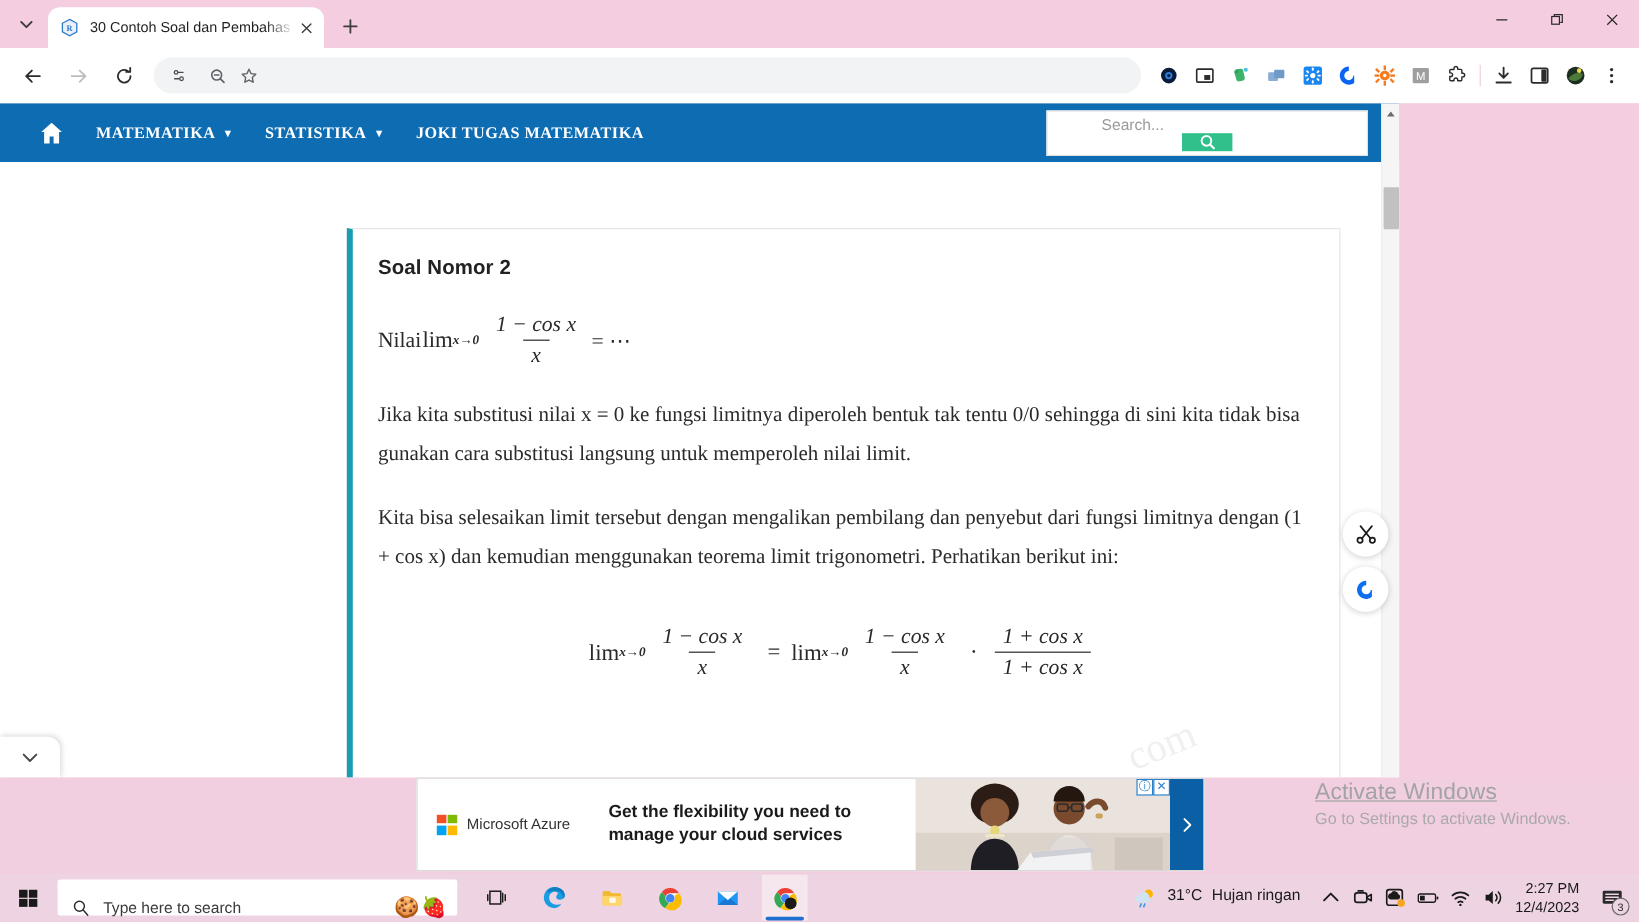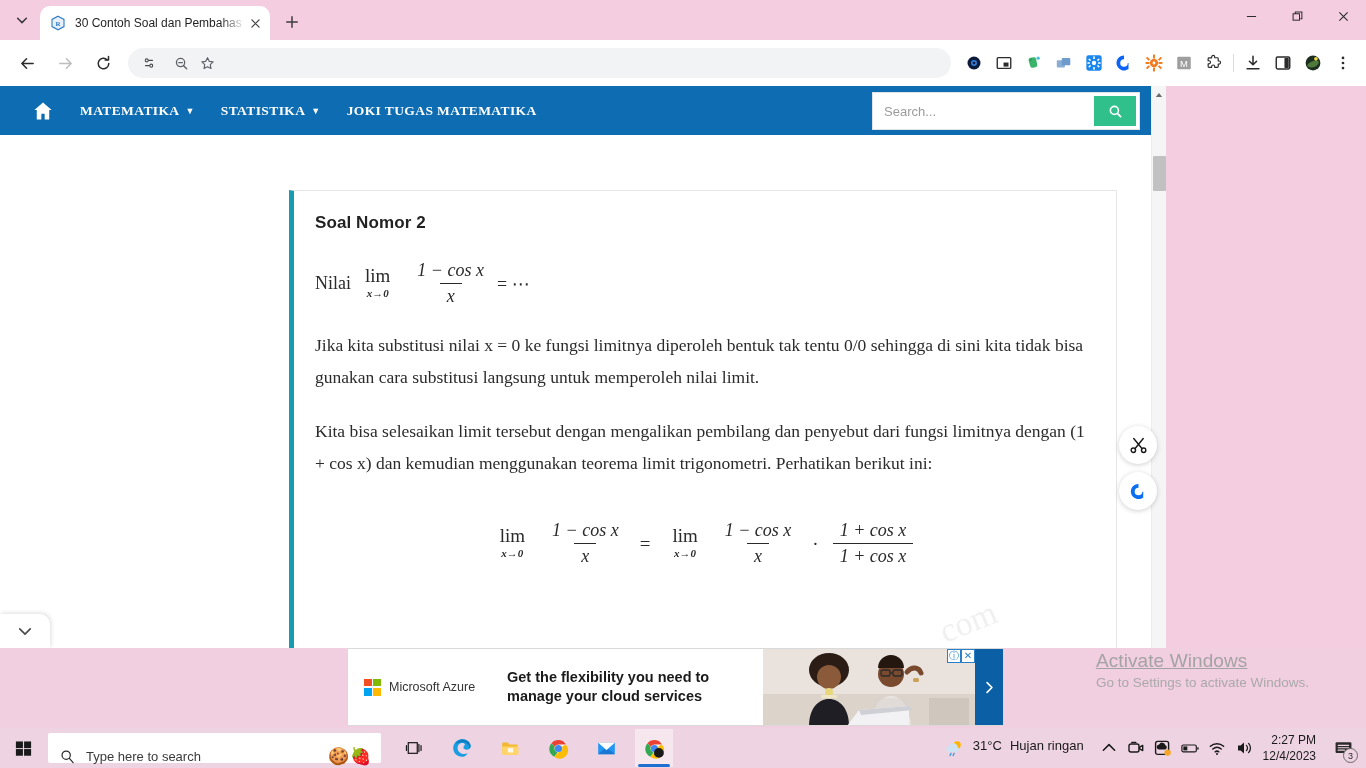--- a/index.html
+++ b/index.html
@@ -62,21 +62,21 @@
   .site-nav { height:49px; background:#0d6cb2; display:flex; align-items:center; padding-left:28px; }
   .site-home { width:30px; height:26px; display:flex; align-items:center; justify-content:center; cursor:pointer; margin-right:22px; }
   .site-home svg { width:22px; height:22px; }
   .site-link {
     color:#fff; font-family:"Liberation Serif", serif; font-weight:bold; font-size:13.5px;
     letter-spacing:.4px; margin-right:26px; display:flex; align-items:center; gap:6px; cursor:pointer;
   }
   .site-link .caret { font-size:9px; line-height:1; transform:translateY(1px); }
   .search-wrap {
     position:absolute; right:26px; top:92px; width:268px; height:38px;
-    background:#fff; border:1px solid #e2e2e2; display:flex; align-items:center; padding:3px;
+    background:#fff; border:1px solid #e2e2e2; display:flex; align-items:center; padding:3px;flex-direction:column;
   }
   .search-input {
     flex:1; border:none; outline:none; height:100%; padding:0 8px;
     font-family:"Liberation Sans", sans-serif; font-size:13px; color:#333; background:transparent;
   }
   .search-input::placeholder { color:#9b9b9b; }
   .search-go { width:42px; height:30px; background:#2fc08b; display:flex; align-items:center; justify-content:center; cursor:pointer; }
   .search-go svg { width:15px; height:15px; }
 
   
@@ -85,21 +85,21 @@
     background:#fff; border:1px solid #e6e6e6; border-left:5px solid #1a9cb0;
     padding:22px 26px 10px 21px;
   }
   .soal-title { font-size:17px; color:#222; font-weight:600; letter-spacing:.1px; }
   .math-serif { font-family:"Liberation Serif", serif; color:#2a2a2a; }
   .para { font-family:"Liberation Serif", serif; font-size:17.5px; color:#2b2b2b; line-height:1.84; margin-top:22px; }
   .para b { font-weight:bold; }
   .mi { font-style:italic; }
   
   .nilai-row { display:flex; align-items:center; margin-top:28px; font-family:"Liberation Serif", serif; font-size:18px; color:#2a2a2a; }
-  .lim { display:inline-flex; flex-direction:column; align-items:center; margin:0 14px; }
+  .lim { display:inline-flex; align-items:center; margin:0 1px; }
   .lim .lim-top { font-size:19px; line-height:1; }
   .lim .lim-sub { font-size:11px; line-height:1.5; font-weight:bold; }
   .frac { display:inline-flex; flex-direction:column; align-items:center; margin:0 6px; }
   .frac .num { padding:0 7px 2px; font-size:18px; line-height:1.1; }
   .frac .den { padding:3px 7px 0; font-size:18px; line-height:1.1; border-top:1.2px solid #2a2a2a; }
   .eq-center { display:flex; align-items:center; justify-content:center; margin-top:42px; font-family:"Liberation Serif", serif; font-size:19px; color:#2a2a2a; }
   .op { margin:0 8px; }
   .watermark-ghost {
     position:absolute; right:118px; bottom:8px; font-family:"Liberation Serif", serif;
     font-size:34px; color:#f0f0f0; transform:rotate(-22deg); pointer-events:none; user-select:none;

